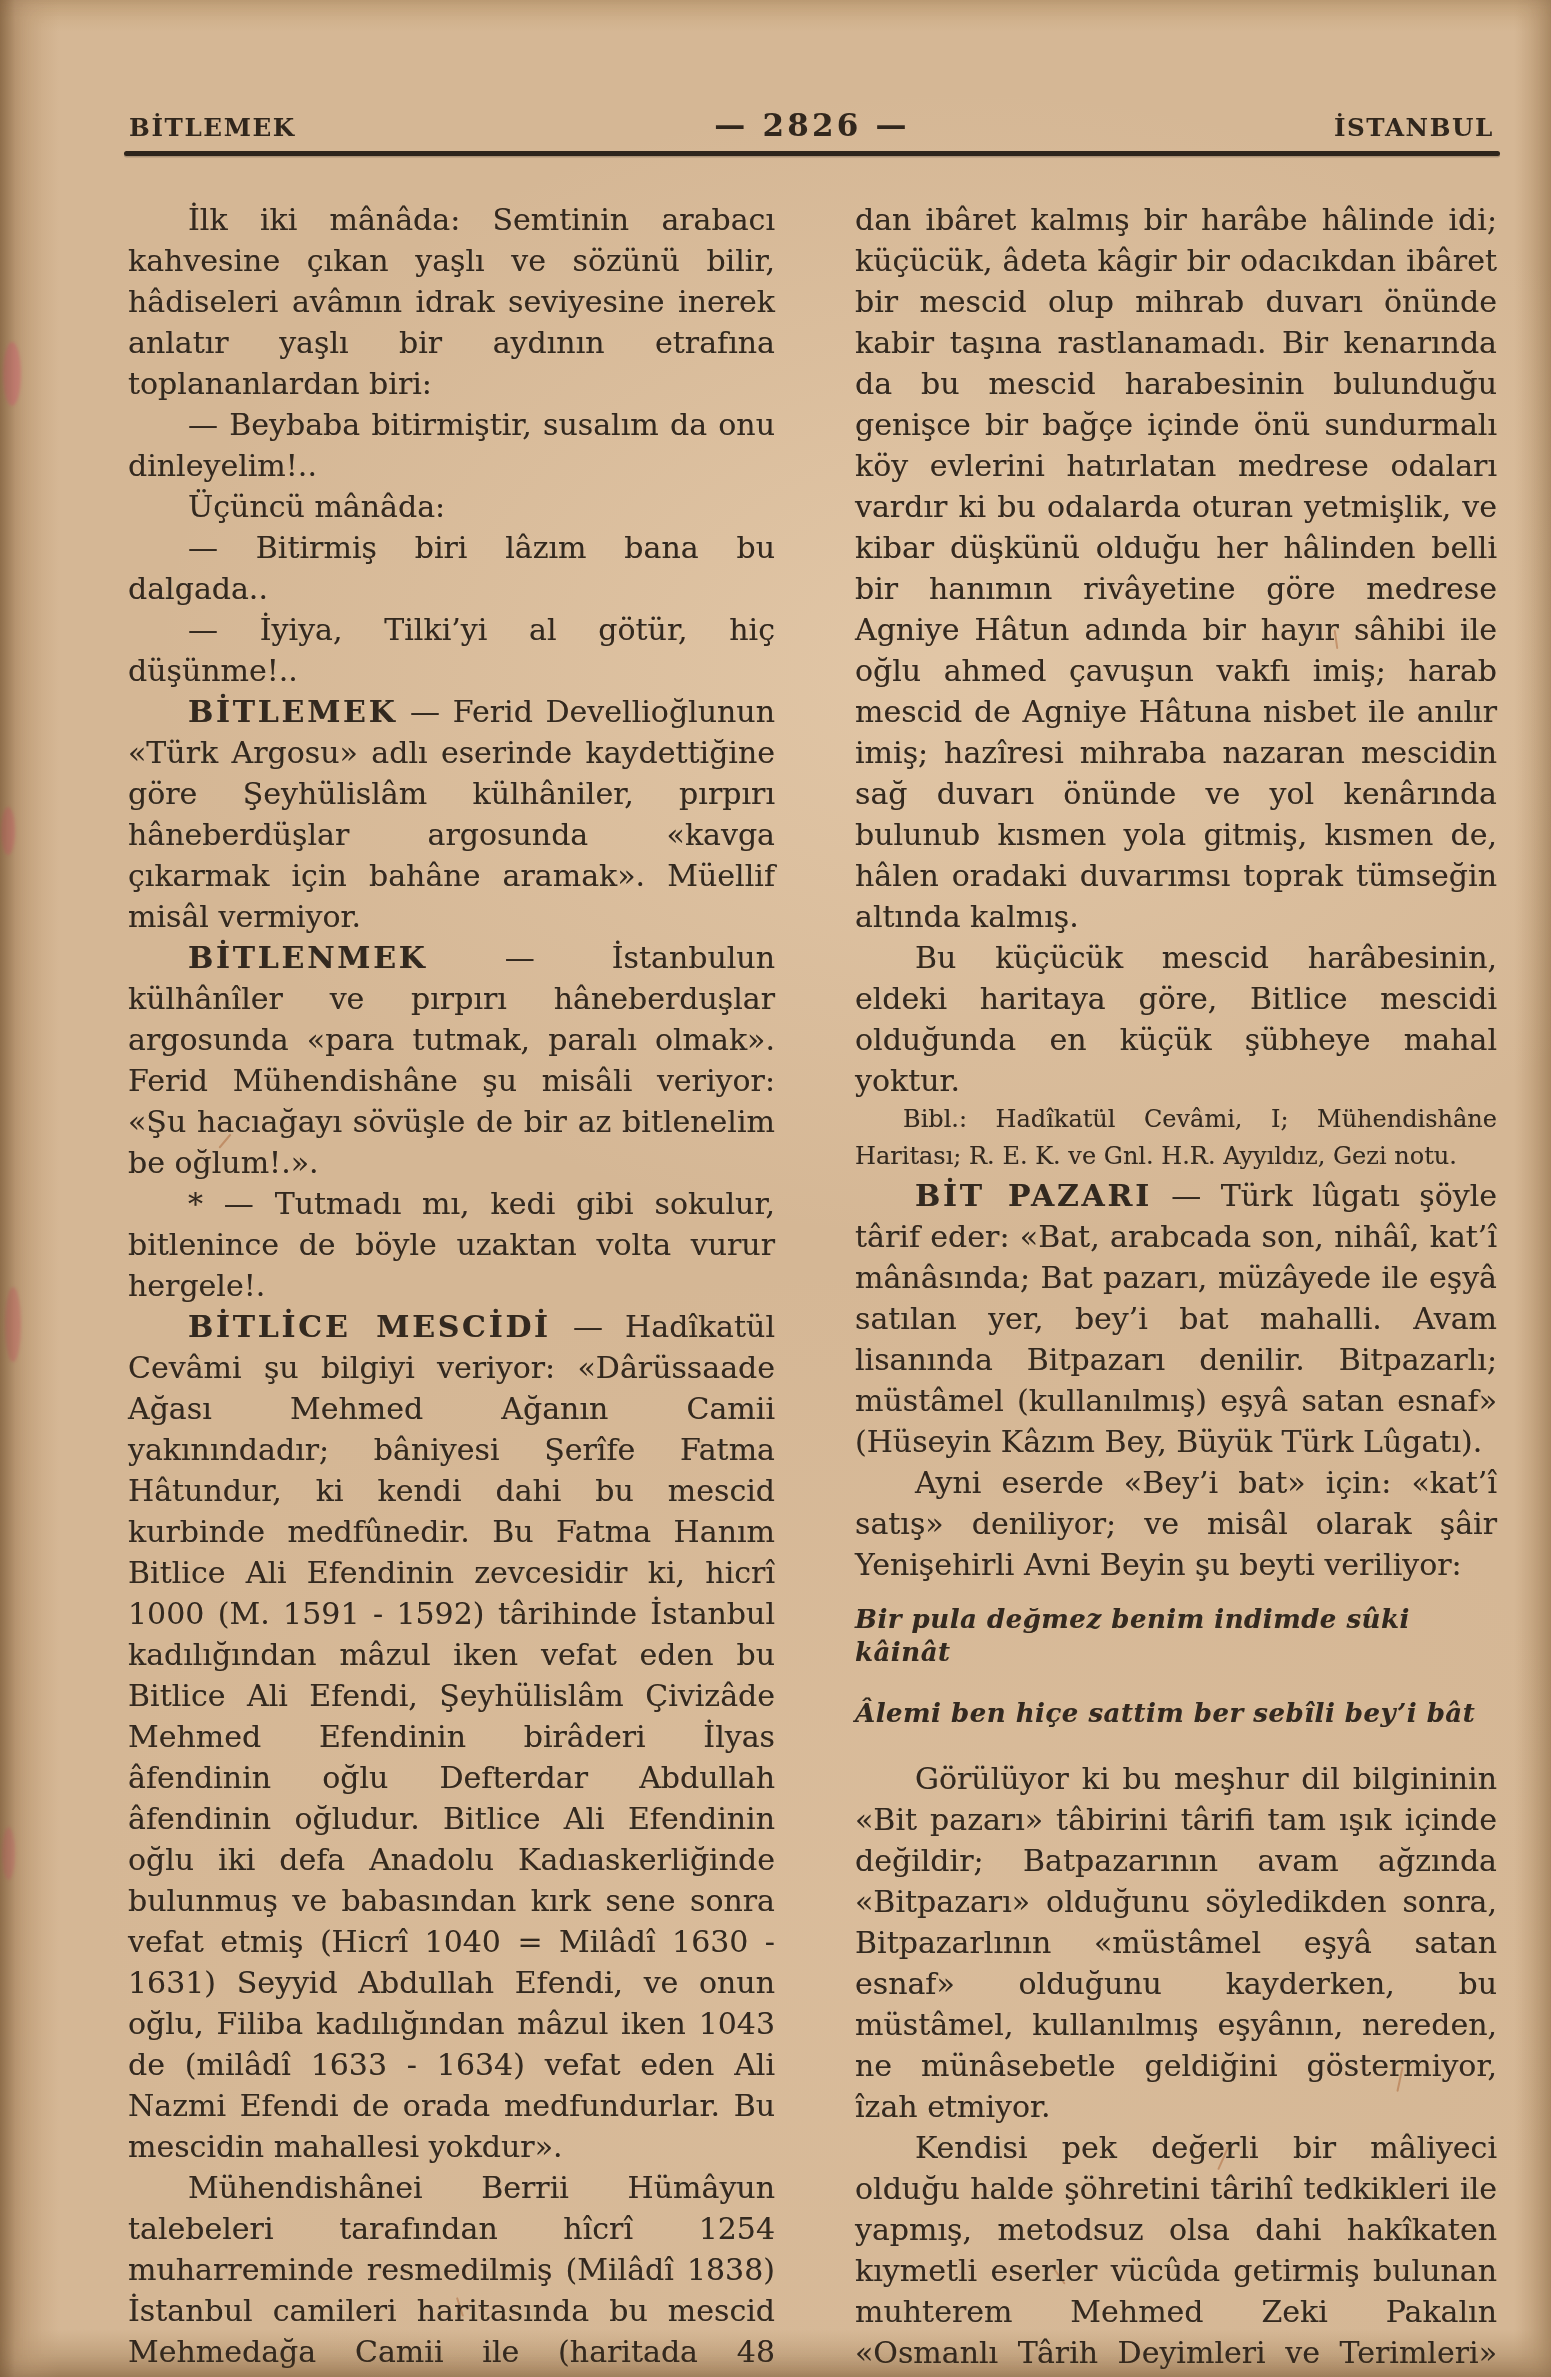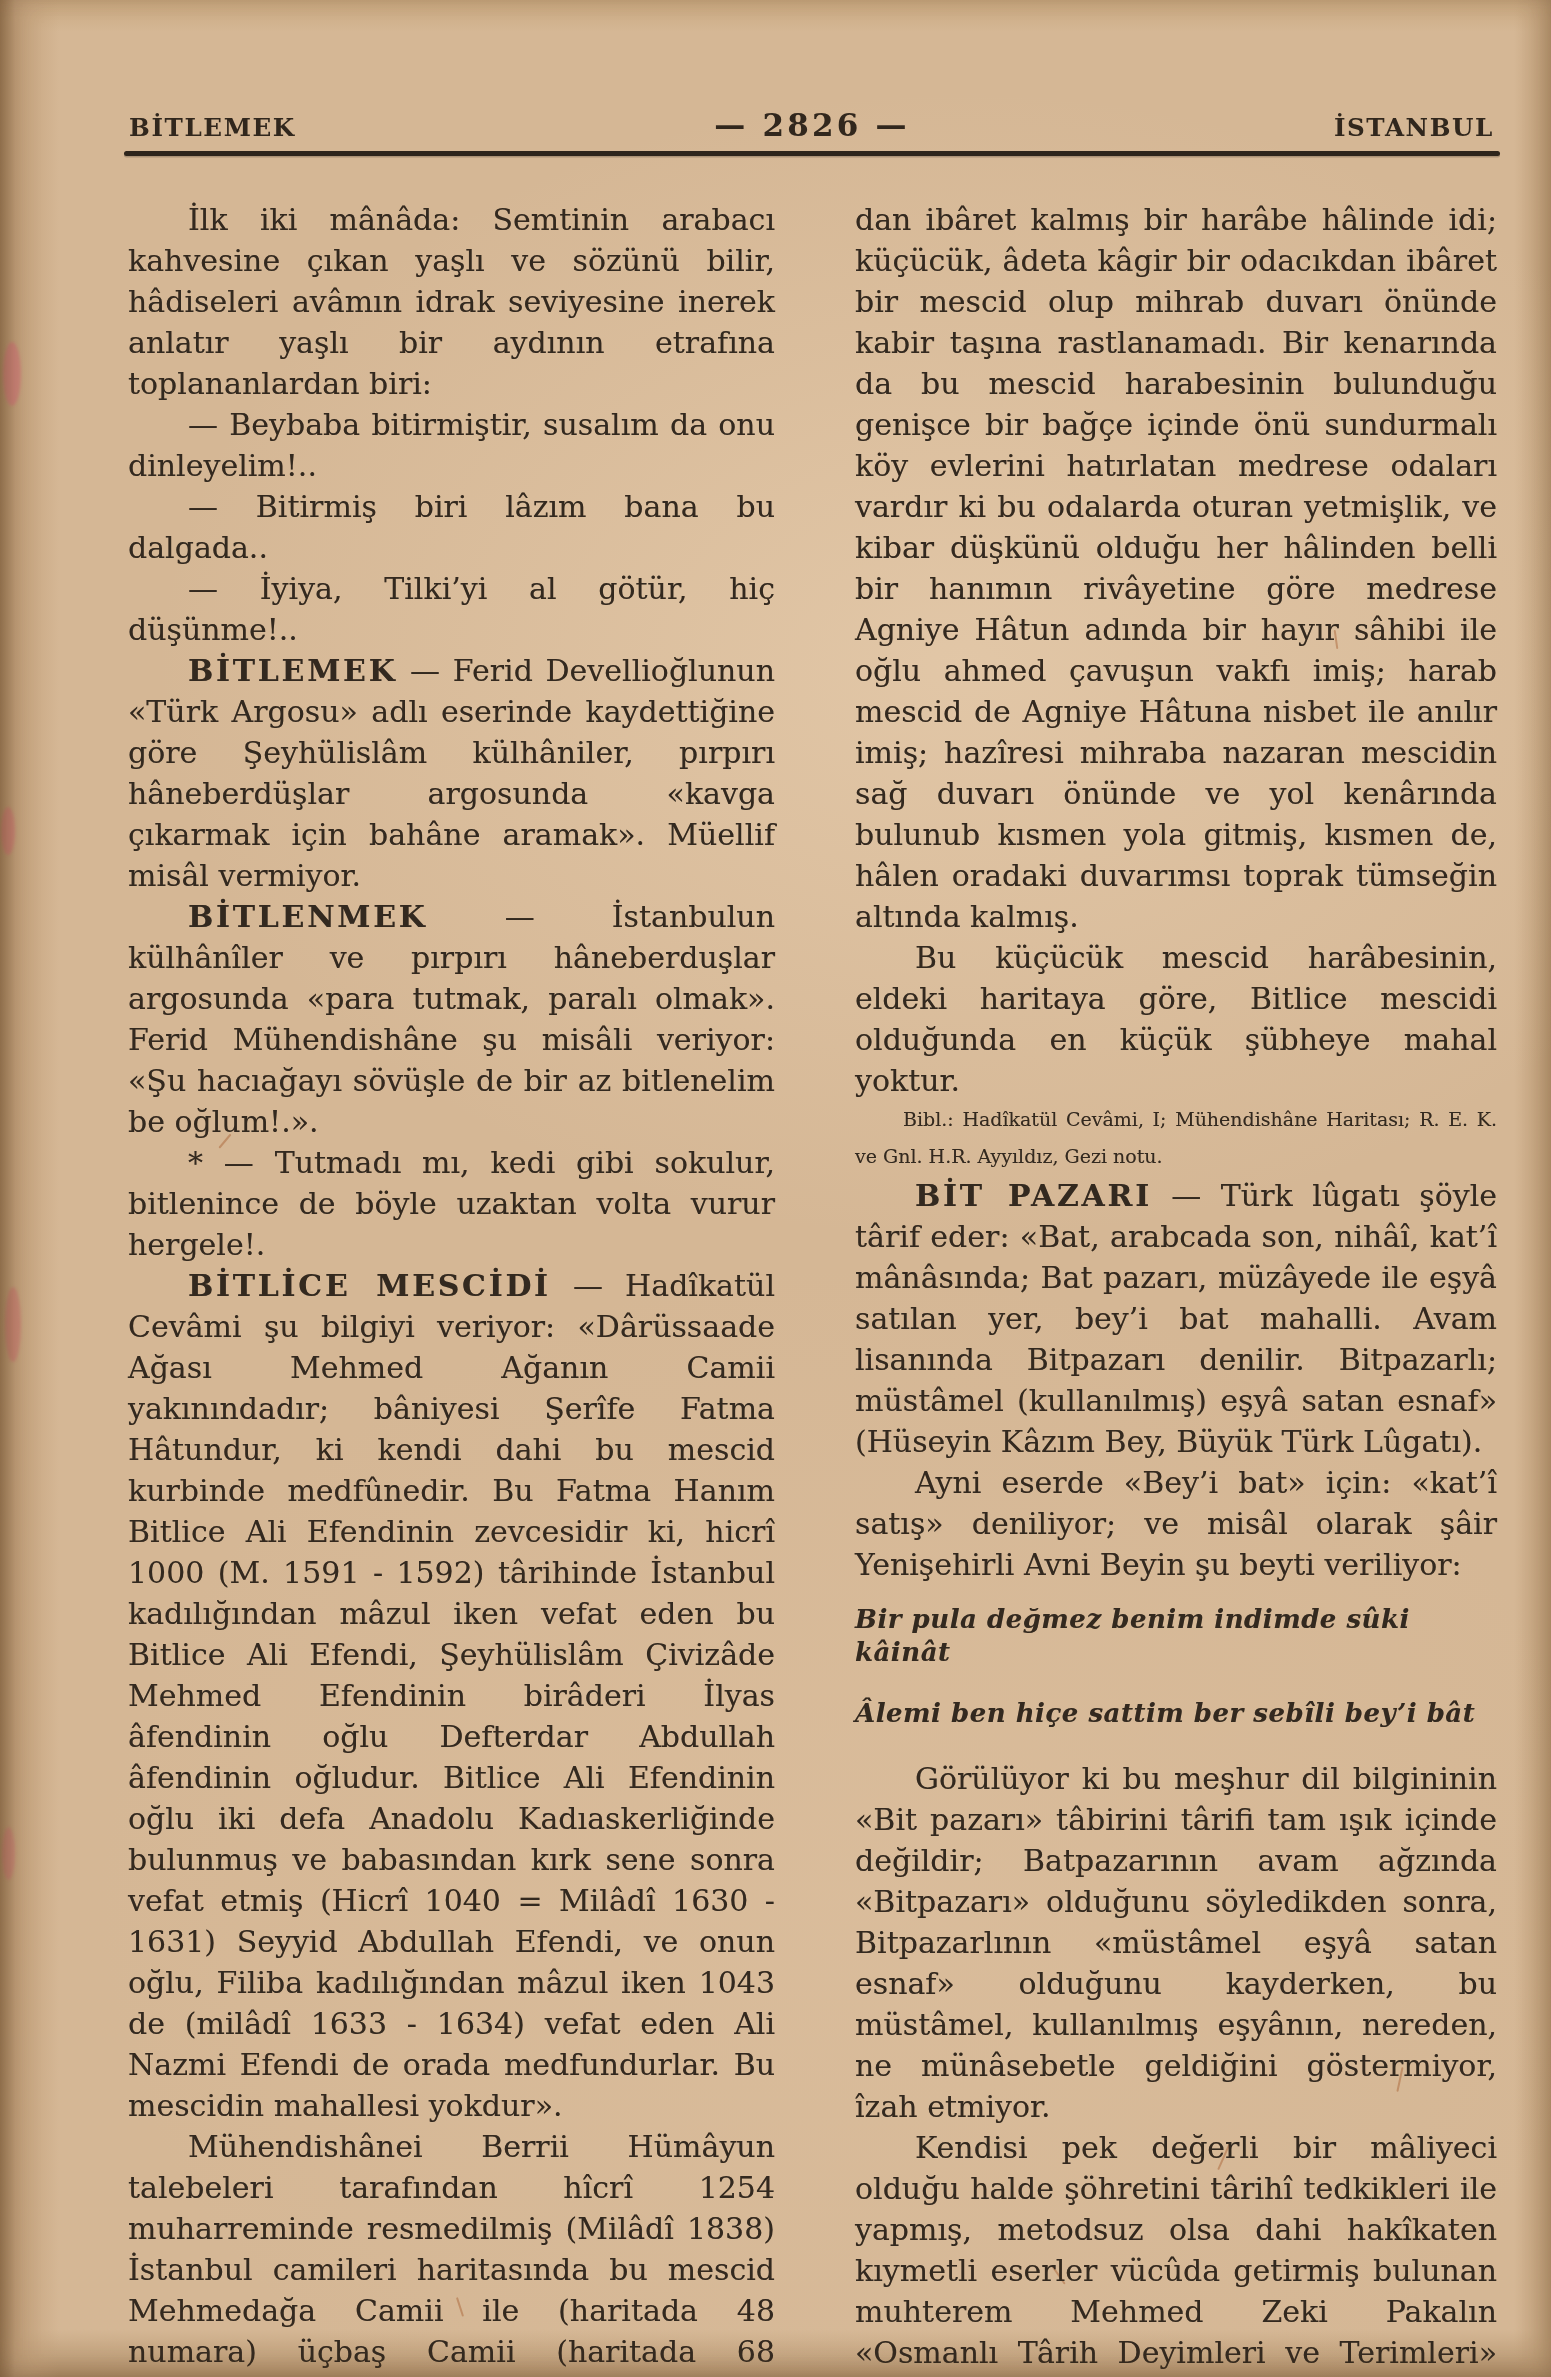--- a/index.html
+++ b/index.html
@@ -44,21 +44,21 @@
     font-size:30px;
     line-height:41px;
     text-align:justify;
     color:#33291f;
     text-shadow:0 0 0.5px rgba(51,41,31,0.35);
   }
   #col-left  { left:128px;  width:647px; }
   #col-right { left:855px; width:642px; }
   .para { margin:0; }
   .para.indent { text-indent:60px; }
-  .para.small { font-size:19px; line-height:37px; }
+  .para.small { font-size:24px; line-height:37px; }
   .para.small.indent { text-indent:48px; }
   .para.verse {
     font-weight:bold;
     font-size:26px;
     line-height:33px;
     text-align:left;
     margin:18px 0 28px 0;
     letter-spacing:0.5px;
     font-style:italic;
   }
@@ -88,20 +88,21 @@
 <div class="fiber" style="left:1335px; top:630px; width:1.6px; height:19px; transform:rotate(-8deg);"></div>
 
 <span class="header-item" id="hdr-left">BİTLEMEK</span>
 <span class="header-item" id="hdr-center">— 2826 —</span>
 <span class="header-item" id="hdr-right">İSTANBUL</span>
 <div class="header-rule"></div>
 
 <div class="column" id="col-left">
     <p class="para body indent"><span>İlk iki mânâda: Semtinin arabacı kahvesine çıkan yaşlı ve sözünü bilir, hâdiseleri avâmın idrak seviyesine inerek anlatır yaşlı bir aydının etrafına toplananlardan biri:</span></p>
     <p class="para body indent"><span>— Beybaba bitirmiştir, susalım da onu dinleyelim!..</span></p>
+    <p class="para body indent"><span>Üçüncü mânâda:</span></p>
     <p class="para body indent"><span>— Bitirmiş biri lâzım bana bu dalgada..</span></p>
     <p class="para body indent"><span>— İyiya, Tilki’yi al götür, hiç düşünme!..</span></p>
     <p class="para body indent"><span class="headword">BİTLEMEK</span><span> — Ferid Devellioğlunun «Türk Argosu» adlı eserinde kaydettiğine göre Şeyhülislâm külhâniler, pırpırı hâneberdüşlar argosunda «kavga çıkarmak için bahâne aramak». Müellif misâl vermiyor.</span></p>
     <p class="para body indent"><span class="headword">BİTLENMEK</span><span> — İstanbulun külhânîler ve pırpırı hâneberduşlar argosunda «para tutmak, paralı olmak». Ferid Mühendishâne şu misâli veriyor: «Şu hacıağayı sövüşle de bir az bitlenelim be oğlum!.».</span></p>
     <p class="para body indent"><span>* — Tutmadı mı, kedi gibi sokulur, bitlenince de böyle uzaktan volta vurur hergele!.</span></p>
     <p class="para body indent"><span class="headword">BİTLİCE MESCİDİ</span><span> — Hadîkatül Cevâmi şu bilgiyi veriyor: «Dârüssaade Ağası Mehmed Ağanın Camii yakınındadır; bâniyesi Şerîfe Fatma Hâtundur, ki kendi dahi bu mescid kurbinde medfûnedir. Bu Fatma Hanım Bitlice Ali Efendinin zevcesidir ki, hicrî 1000 (M. 1591 - 1592) târihinde İstanbul kadılığından mâzul iken vefat eden bu Bitlice Ali Efendi, Şeyhülislâm Çivizâde Mehmed Efendinin birâderi İlyas âfendinin oğlu Defterdar Abdullah âfendinin oğludur. Bitlice Ali Efendinin oğlu iki defa Anadolu Kadıaskerliğinde bulunmuş ve babasından kırk sene sonra vefat etmiş (Hicrî 1040 = Milâdî 1630 - 1631) Seyyid Abdullah Efendi, ve onun oğlu, Filiba kadılığından mâzul iken 1043 de (milâdî 1633 - 1634) vefat eden Ali Nazmi Efendi de orada medfundurlar. Bu mescidin mahallesi yokdur».</span></p>
     <p class="para body indent"><span>Mühendishânei Berrii Hümâyun talebeleri tarafından hîcrî 1254 muharreminde resmedilmiş (Milâdî 1838) İstanbul camileri haritasında bu mescid Mehmedağa Camii ile (haritada 48 numara) üçbaş Camii (haritada 68 numara) arasında 61 numara ile gösterilmişdir.</span></p>
   </div>
 <div class="column" id="col-right">
     <p class="para body"><span>dan ibâret kalmış bir harâbe hâlinde idi; küçücük, âdeta kâgir bir odacıkdan ibâret bir mescid olup mihrab duvarı önünde kabir taşına rastlanamadı. Bir kenarında da bu mescid harabesinin bulunduğu genişce bir bağçe içinde önü sundurmalı köy evlerini hatırlatan medrese odaları vardır ki bu odalarda oturan yetmişlik, ve kibar düşkünü olduğu her hâlinden belli bir hanımın rivâyetine göre medrese Agniye Hâtun adında bir hayır sâhibi ile oğlu ahmed çavuşun vakfı imiş; harab mescid de Agniye Hâtuna nisbet ile anılır imiş; hazîresi mihraba nazaran mescidin sağ duvarı önünde ve yol kenârında bulunub kısmen yola gitmiş, kısmen de, hâlen oradaki duvarımsı toprak tümseğin altında kalmış.</span></p>

